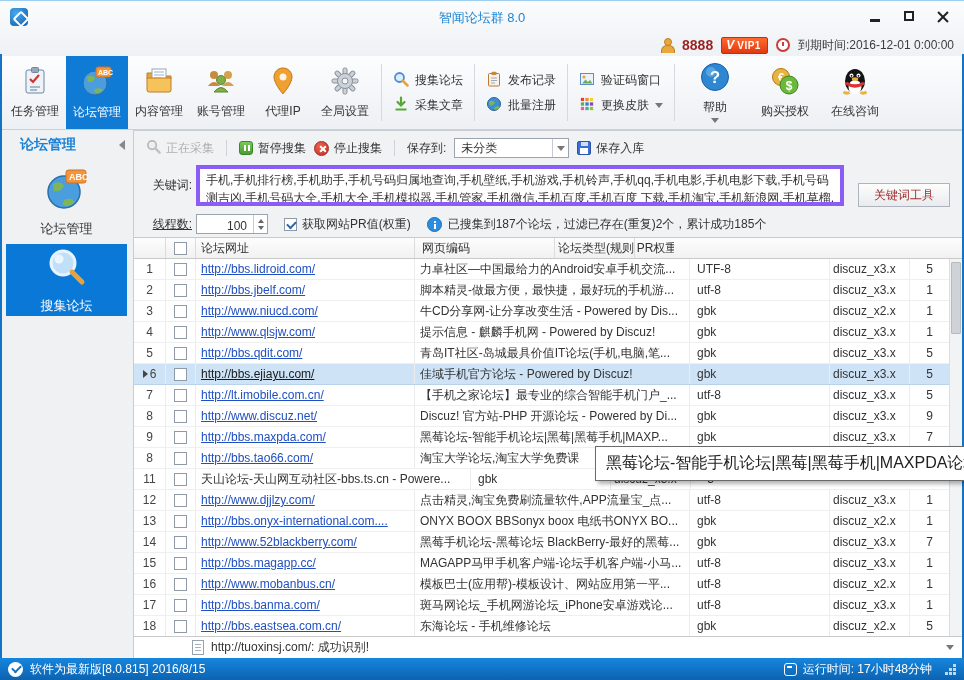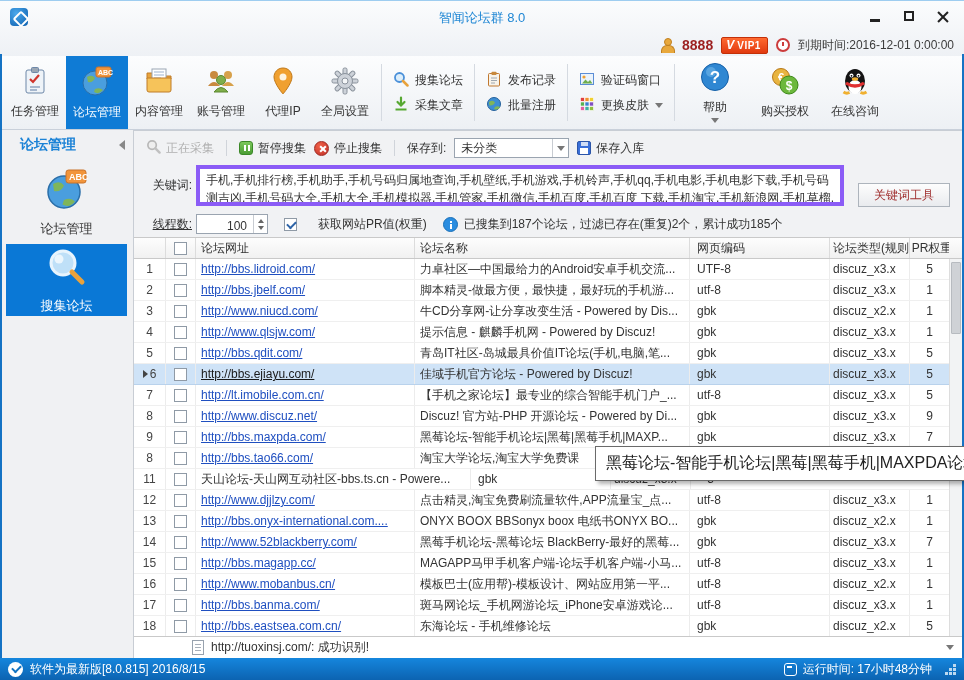--- a/index.html
+++ b/index.html
@@ -96,21 +96,21 @@
   .thread-row .tl{width:52px;text-align:right;margin-right:4px;text-decoration:underline;}
   .spin{width:72px;height:20px;background:#fff;border:1px solid #9aa4b0;position:relative;
     display:flex;align-items:flex-end;justify-content:flex-end;padding-right:20px;}
   .spin .btns{position:absolute;right:0;top:0;bottom:0;width:14px;border-left:1px solid #c8ccd2;
     display:flex;flex-direction:column;align-items:center;justify-content:center;gap:3px;}
   .tri-up-s{width:0;height:0;border-left:3.5px solid transparent;border-right:3.5px solid transparent;border-bottom:4px solid #666;}
   .tri-dn-s{width:0;height:0;border-left:3.5px solid transparent;border-right:3.5px solid transparent;border-top:4px solid #666;}
   .chk{width:13px;height:13px;background:#fff;border:1px solid #8f9aa6;position:relative;display:inline-block;}
   .chk.checked::after{content:"";position:absolute;left:2px;top:2px;width:7px;height:4px;
     border-left:2px solid #2e64a8;border-bottom:2px solid #2e64a8;transform:rotate(-45deg);}
-  .chk-row{display:flex;align-items:center;gap:21px;margin-left:16px;}
+  .chk-row{display:flex;align-items:center;gap:5px;margin-left:16px;}
   .info-ic{width:15px;height:15px;border-radius:50%;background:#2a8de0;border:1px solid #1a70b8;
     position:relative;margin:0 6px 0 16px;}
   .info-ic::before{content:"";position:absolute;left:6px;top:3px;width:2px;height:2px;background:#fff;}
   .info-ic::after{content:"";position:absolute;left:6px;top:6px;width:2px;height:5px;background:#fff;}
 
   
   .tablewrap{position:absolute;left:0;top:106px;right:0;bottom:22px;background:#fff;border-top:1px solid #c9c9c9;}
   .thead{display:flex;height:21px;background:linear-gradient(#fdfdfd,#f1f1f1);border-bottom:1px solid #c9c9c9;}
   .th{display:flex;align-items:center;border-right:1px solid #dcdcdc;padding-left:5px;color:#333;overflow:hidden;white-space:nowrap;}
   .tbody{position:absolute;left:0;top:21px;right:13px;bottom:0;overflow:hidden;}
@@ -497,21 +497,20 @@
       <span>已搜集到187个论坛，过滤已存在(重复)2个，累计成功185个</span>
     </div>
 
     <div class="tablewrap">
       <div class="thead">
         <div class="th c-num"></div>
         <div class="th c-cb" style="justify-content:center;padding-left:0;">
             <span class="chk"></span>
           </div>
         <div class="th c-url">论坛网址</div>
-        <div class="th c-name">论坛名称</div>
         <div class="th c-enc">网页编码</div>
         <div class="th c-type">论坛类型(规则)</div>
         <div class="th c-pr" style="border-right:none;">PR权重</div>
       </div>
       <div class="tbody" id="tbody">
           <div class="tr">
             <div class="td c-num">
               <span>1</span>
             </div>
             <div class="td c-cb">

